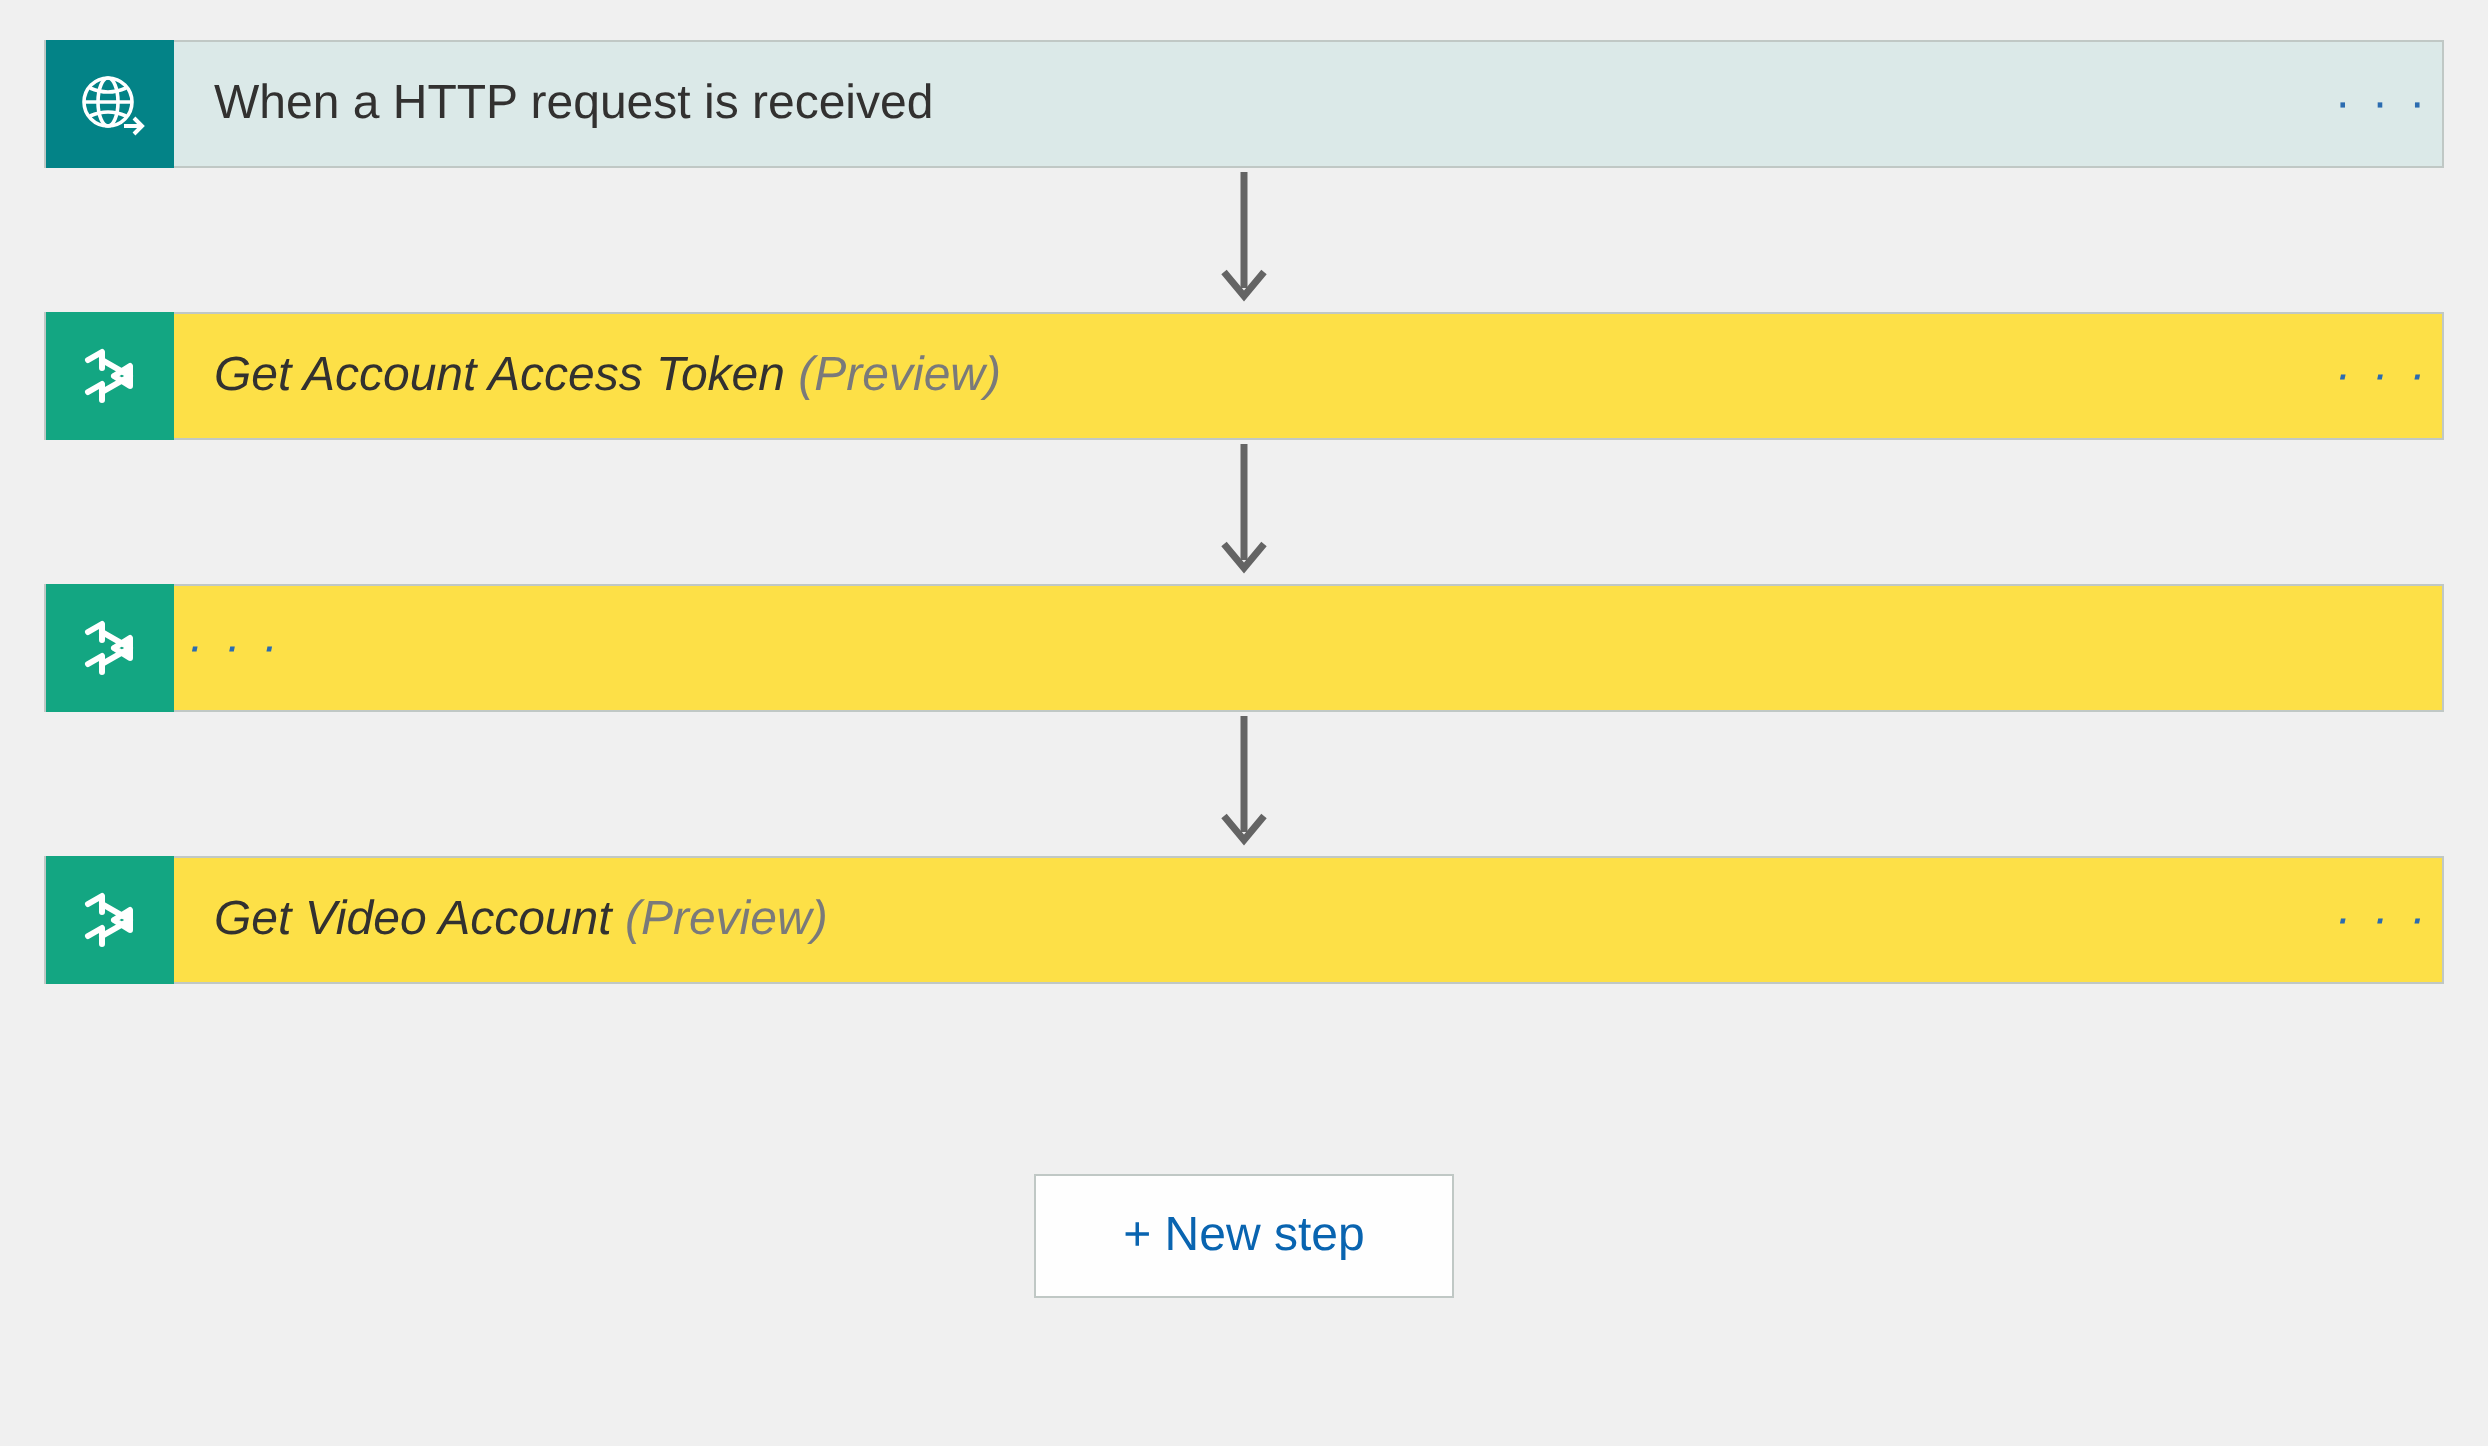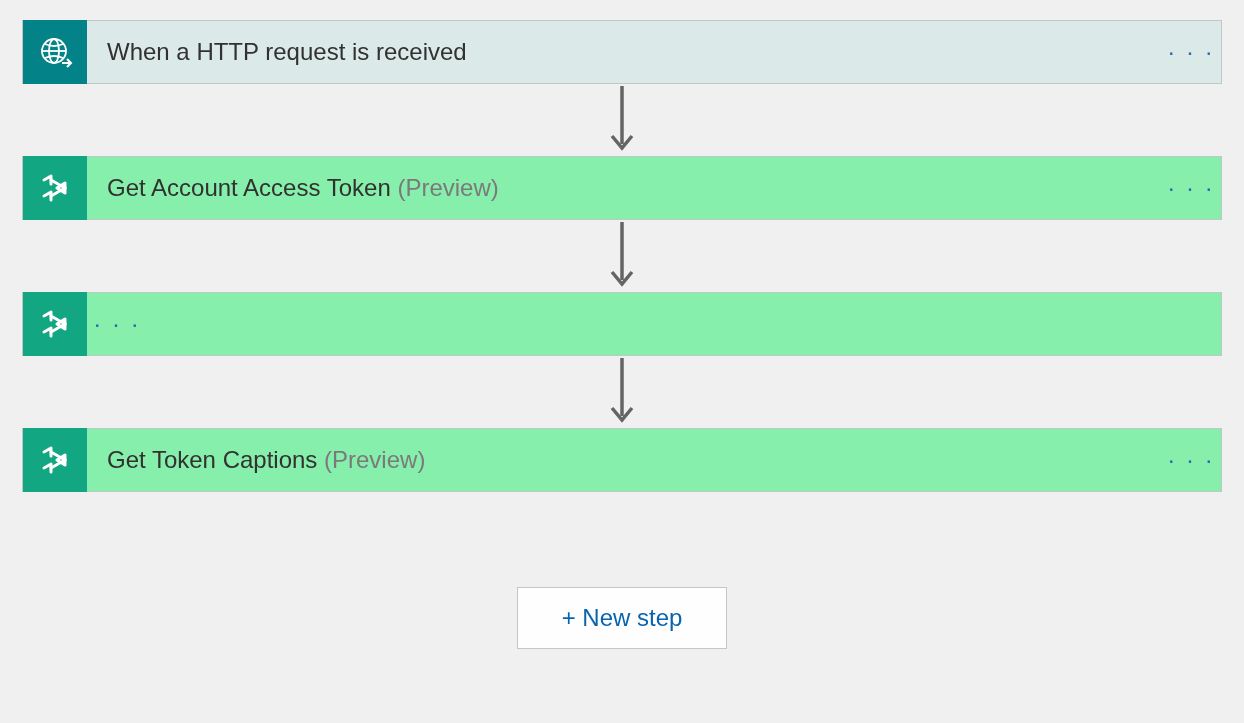--- a/index.html
+++ b/index.html
@@ -25,21 +25,22 @@
       height: 64px;
       display: flex;
       align-items: center;
       border: 1px solid #c0c8c5;
       cursor: pointer;
     }
     .step-card.teal-dark {
       background: #dbe9e8;
     }
     .step-card.teal-light {
-      background: #86efac;
+      background: #fde047;
+      font-style: italic;
     }
     .step-icon-box {
       width: 64px;
       height: 64px;
       display: flex;
       align-items: center;
       justify-content: center;
       flex-shrink: 0;
     }
     .step-icon-box.teal {
@@ -173,21 +174,21 @@
     <div class="step-icon-box green">
       <svg class="play-icon" viewBox="0 0 36 36" fill="none" stroke="#ffffff" stroke-width="3" stroke-linejoin="round" stroke-linecap="round">
         <polyline points="7,10 14,6 14,14"></polyline>
         <polyline points="14,10 28,18"></polyline>
         <polyline points="7,26 14,22 14,30"></polyline>
         <polyline points="14,26 28,18"></polyline>
         <polyline points="20,18 28,13 28,23 20,18"></polyline>
       </svg>
     </div>
     <div class="step-label">
-      <span>Get Token Captions</span>
+      <span>Get Video Account</span>
       <span class="preview">(Preview)</span>
     </div>
     <div class="step-menu">· · ·</div>
   </div>
 
   <button class="new-step-btn">+ New step</button>
 
 </div>
 
 </body></html>

